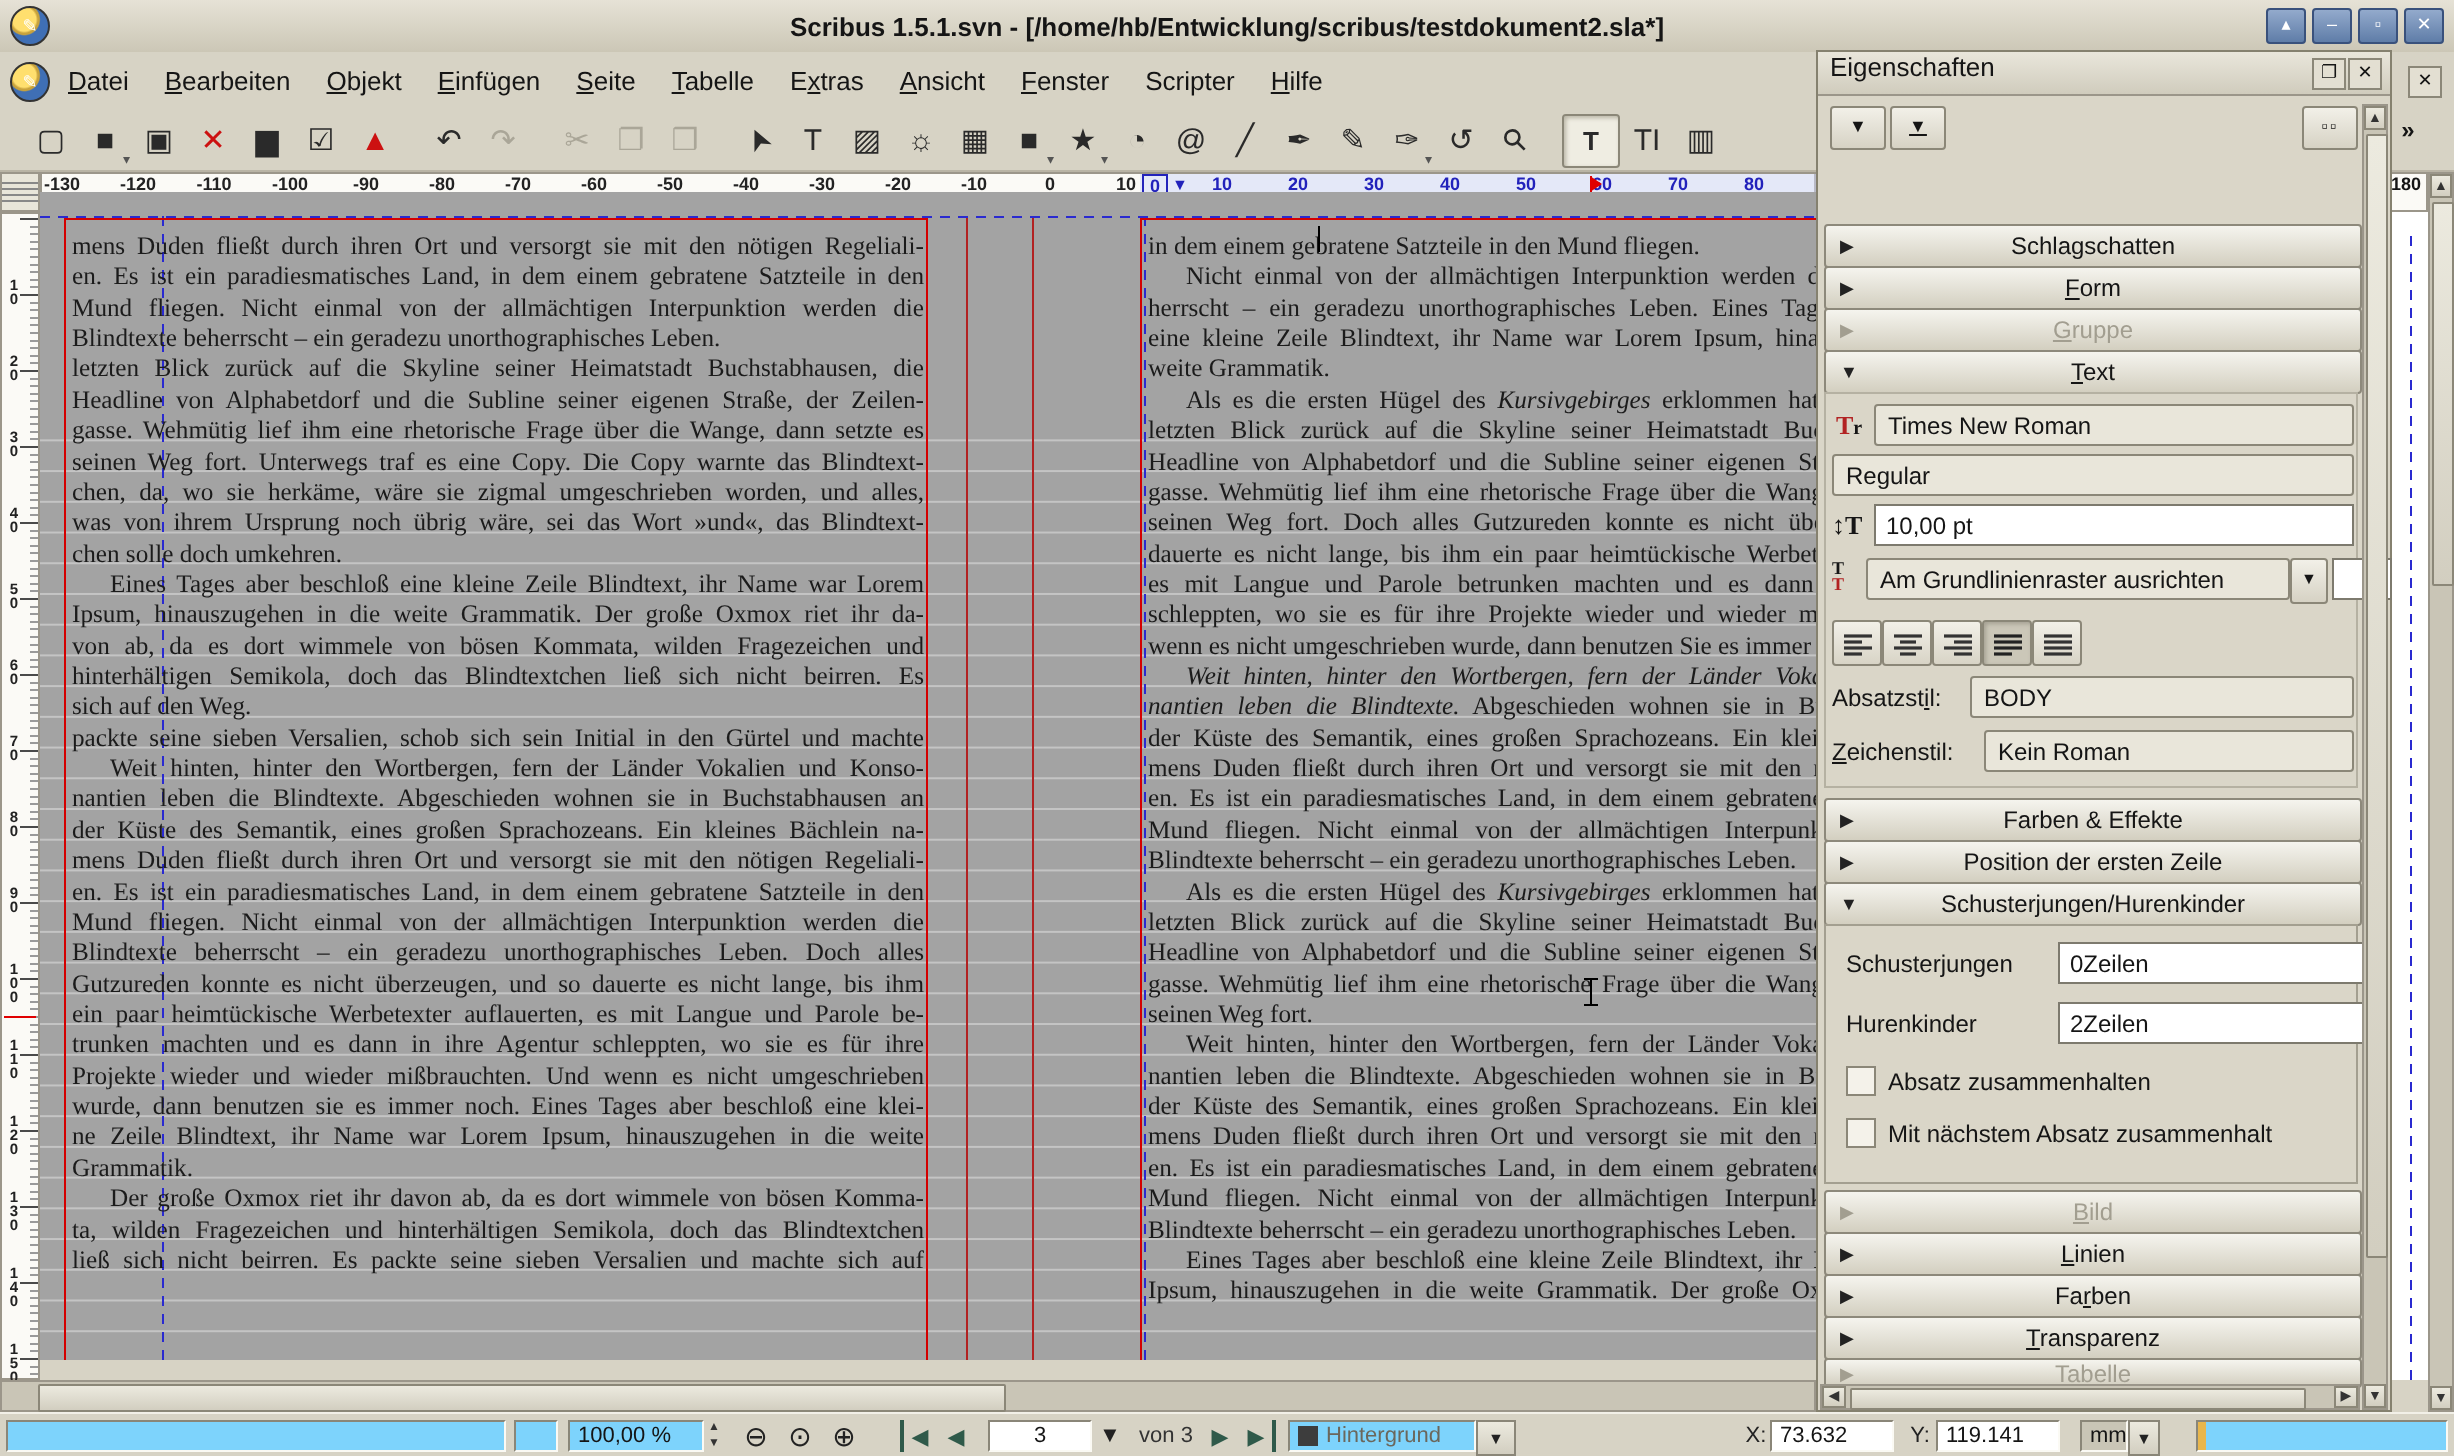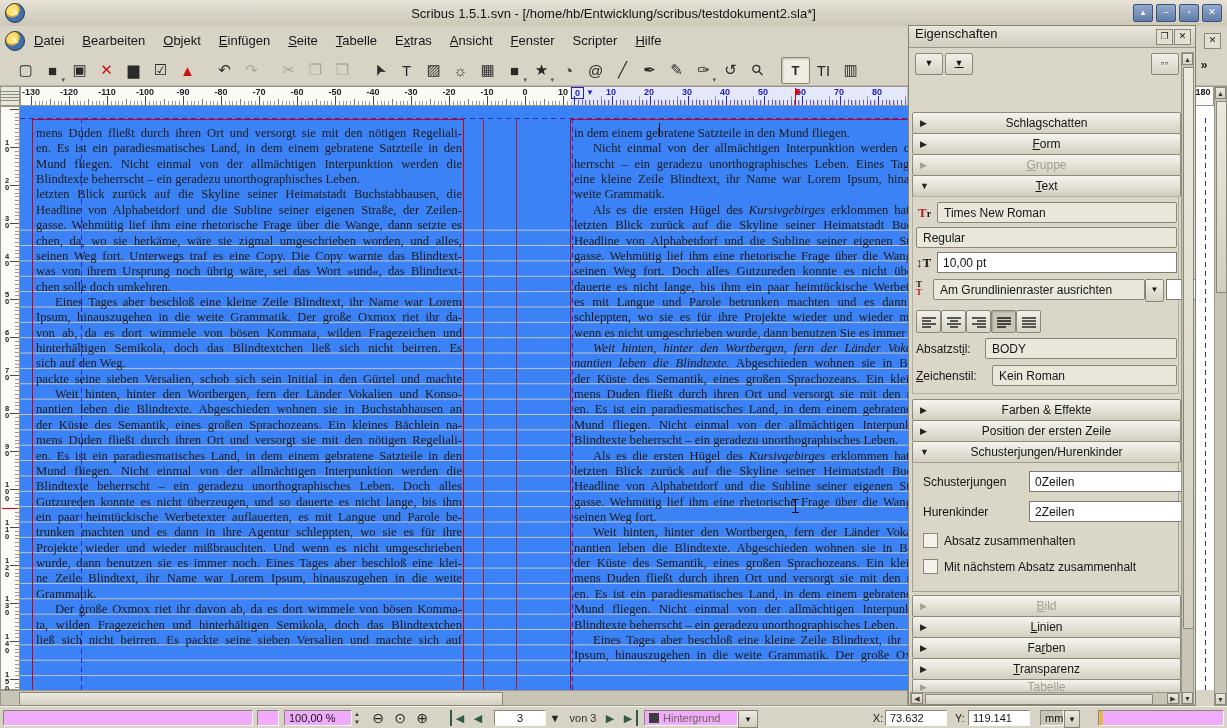--- a/index.html
+++ b/index.html
@@ -2,21 +2,21 @@
 <html><head>
 <meta charset="utf-8">
 <style>
   html,body{margin:0;padding:0;background:#555}
   #app{position:relative;width:1227px;height:728px;background:#d7d3c5;overflow:hidden;
        font-family:"Liberation Sans",sans-serif;font-size:12px;color:#151515}
   .abs{position:absolute}
   
   #titlebar{left:0;top:0;width:1227px;height:26px;background:linear-gradient(#e6e2d6,#ccc7b6);
             border-bottom:1px solid #9a9589;display:flex;align-items:center}
-  #titlebar .ttl{position:absolute;left:0;right:0;text-align:center;font-weight:normal;font-size:13px}
+  #titlebar .ttl{position:absolute;left:0;right:0;text-align:center;font-weight:bold;font-size:13px}
   .applogo{width:18px;height:18px;border-radius:50%;margin-left:5px;
            background:radial-gradient(circle at 34% 32%,#ffdf6e 0 34%,#c8a23c 40% 44%,#3f6fb5 48% 100%);
            border:1px solid #333;display:flex;align-items:center;justify-content:center;color:#fff;font-size:9px;z-index:2}
   .wbtn{width:18px;height:16px;margin-right:3px;border:1px solid #39517c;border-radius:2px;
         background:linear-gradient(#93aacc,#5f7da8);color:#fff;font-size:9px;line-height:14px;text-align:center;z-index:2}
   #winbtns{position:absolute;right:2px;top:4px;display:flex}
   
   #menubar{left:0;top:26px;width:1227px;height:29px;display:flex;align-items:center;background:#d7d3c5}
   .mitem{padding:4px 9px;font-size:13px}
   .mitem u{text-decoration:underline}
@@ -61,21 +61,21 @@
   .vn{position:absolute;left:0;width:12px;text-align:center;font-size:7.5px;line-height:7px;
       font-weight:bold;color:#222;white-space:pre}
   #corner{left:0;top:86px;width:20px;height:20px;background:#e8e5d9;border:1px solid #9b968a;box-sizing:border-box;
       background-image:repeating-linear-gradient(180deg,#888 0 1px,transparent 1px 3px);background-size:2px 12px;
       background-position:4px 4px;background-repeat:repeat-x}
   #hruler180{left:1192px;top:86px;width:22px;height:20px;background:#fbfaf6;border:1px solid #9b968a;box-sizing:border-box;
       font-size:9px;font-weight:bold;text-align:center}
   .redflag{position:absolute;width:1px;height:12px;background:#e00000}
   .redflag:before{content:"";position:absolute;left:0;top:0;border:4px solid transparent;border-left:6px solid #e00000}
   
-  #canvas{left:20px;top:106px;width:888px;height:584px;background:#3b82f6;overflow:hidden}
+  #canvas{left:20px;top:96px;width:888px;height:584px;background:#a3a3a3;overflow:hidden}
   #grid{position:absolute;left:0;top:120px;right:0;bottom:0;
         background-image:linear-gradient(#c4c4c4 1px,transparent 1px);background-size:100% 15.37px;
         background-position:0 3.7px}
   .guide-v{position:absolute;top:12px;bottom:0;width:1px;
         background:repeating-linear-gradient(180deg,#2a2ad0 0 5px,transparent 5px 9px)}
   .guide-h{position:absolute;left:0;right:0;height:1px;
         background:repeating-linear-gradient(90deg,#2a2ad0 0 5px,transparent 5px 9px)}
   .gutter{position:absolute;top:13px;bottom:0;width:1px;background:#b22222}
   .frame{position:absolute;border:1px solid #d40000}
   .col{position:absolute;width:426px;font-family:"Liberation Serif",serif;font-size:12.6px;color:#1b1b1b}
@@ -114,21 +114,21 @@
   .ddbtn{position:absolute;width:17px;height:21px;border:1px solid #8b8778;background:linear-gradient(#f2f0e8,#d6d2c4);
          font-size:8px;text-align:center;line-height:20px;border-radius:2px}
   .alignbtn{position:absolute;width:23px;height:21px;border:1px solid #8b8778;border-radius:2px;
             background:linear-gradient(#f2f0e8,#d8d4c6);display:flex;align-items:center;justify-content:center}
   .alignbtn.on{background:#cbc7b8;box-shadow:inset 1px 1px 2px #a5a193}
   .cb{position:absolute;width:13px;height:13px;border:1px solid #8b8778;background:#f4f2ea}
   .fonticon{position:absolute;font-family:"Liberation Serif",serif;font-weight:bold;font-size:13px}
   
   #statusbar{left:0;top:706px;width:1227px;height:22px;background:#d7d3c5;border-top:1px solid #f2f0e8}
   .sfield{position:absolute;top:3px;height:16px;border-top:1px solid #8a8678;border-left:1px solid #8a8678;
-          border-bottom:1px solid #fbfaf4;border-right:1px solid #fbfaf4;background:#f0abfc;box-sizing:border-box;
+          border-bottom:1px solid #fbfaf4;border-right:1px solid #fbfaf4;background:#7dd3fc;box-sizing:border-box;
           font-size:11px;display:flex;align-items:center;padding:0 4px;overflow:hidden;white-space:nowrap}
   .sfield.white{background:#fff}
   .sbtn{position:absolute;top:3px;height:16px;display:flex;align-items:center;justify-content:center;font-size:11px;color:#2f5a4a}
   .spinner{position:absolute;font-size:6px;line-height:5px;color:#333}
 </style>
 </head>
 <body>
 
 <div id="app">
 
@@ -309,22 +309,22 @@
     <div class="frame" style="left:12px;top:13px;width:430px;height:575px"></div>
     <div class="frame" style="left:550px;top:13px;width:430px;height:575px"></div>
     <div class="col" style="left:16px;top:20px">
         <div class="line">mens Duden fließt durch ihren Ort und versorgt sie mit den nötigen Regeliali-</div>
         <div class="line">en. Es ist ein paradiesmatisches Land, in dem einem gebratene Satzteile in den</div>
         <div class="line">Mund fliegen. Nicht einmal von der allmächtigen Interpunktion werden die</div>
         <div class="line e">Blindtexte beherrscht – ein geradezu unorthographisches Leben.</div>
         <div class="line">letzten Blick zurück auf die Skyline seiner Heimatstadt Buchstabhausen, die</div>
         <div class="line">Headline von Alphabetdorf und die Subline seiner eigenen Straße, der Zeilen-</div>
         <div class="line">gasse. Wehmütig lief ihm eine rhetorische Frage über die Wange, dann setzte es</div>
+        <div class="line">seinen Weg fort. Unterwegs traf es eine Copy. Die Copy warnte das Blindtext-</div>
         <div class="line">chen, da, wo sie herkäme, wäre sie zigmal umgeschrieben worden, und alles,</div>
-        <div class="line">seinen Weg fort. Unterwegs traf es eine Copy. Die Copy warnte das Blindtext-</div>
         <div class="line">was von ihrem Ursprung noch übrig wäre, sei das Wort »und«, das Blindtext-</div>
         <div class="line e">chen solle doch umkehren.</div>
         <div class="line p">Eines Tages aber beschloß eine kleine Zeile Blindtext, ihr Name war Lorem</div>
         <div class="line">Ipsum, hinauszugehen in die weite Grammatik. Der große Oxmox riet ihr da-</div>
         <div class="line">von ab, da es dort wimmele von bösen Kommata, wilden Fragezeichen und</div>
         <div class="line">hinterhältigen Semikola, doch das Blindtextchen ließ sich nicht beirren. Es</div>
         <div class="line e">sich auf den Weg.</div>
         <div class="line">packte seine sieben Versalien, schob sich sein Initial in den Gürtel und machte</div>
         <div class="line p">Weit hinten, hinter den Wortbergen, fern der Länder Vokalien und Konso-</div>
         <div class="line">nantien leben die Blindtexte. Abgeschieden wohnen sie in Buchstabhausen an</div>

